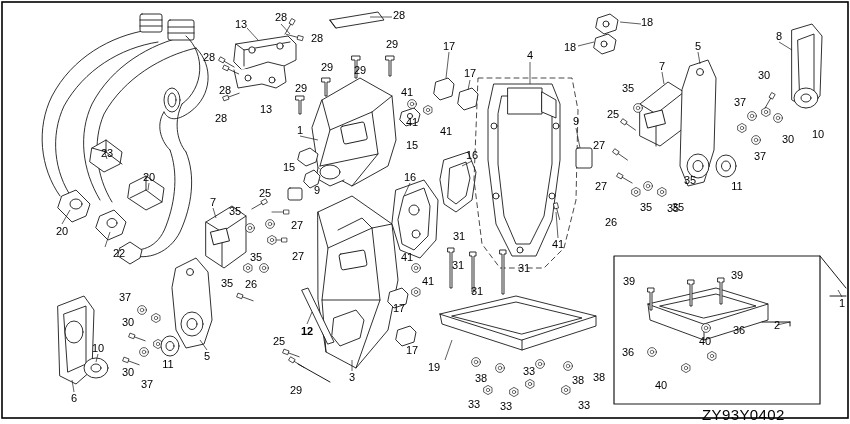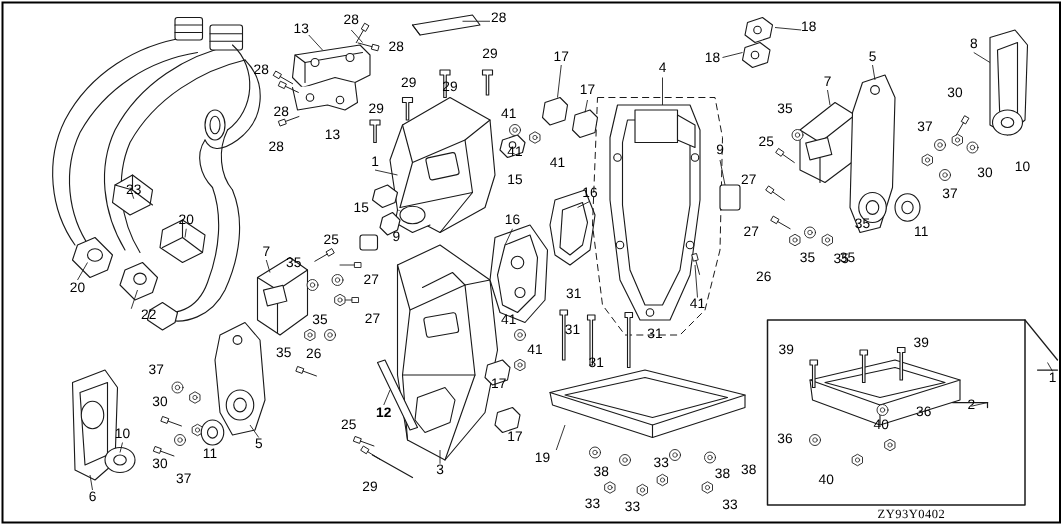--- a/index.html
+++ b/index.html
@@ -27,22 +27,22 @@
     font-family: "Liberation Sans", sans-serif;
     font-size: 11px;
     color: #000000;
     line-height: 11px;
     white-space: nowrap;
     transform: translate(-50%, -50%);
     user-select: none;
   }
   .partcode {
     position: absolute;
-    font-family: Liberation Serif, serif;
-    font-size: 10px;
+    font-family: Liberation Sans, sans-serif;
+    font-size: 15px;
     color: #000000;
     letter-spacing: 0.4px;
     white-space: nowrap;
   }
 </style>
 </head>
 <body>
 
 <div id="page">
 

